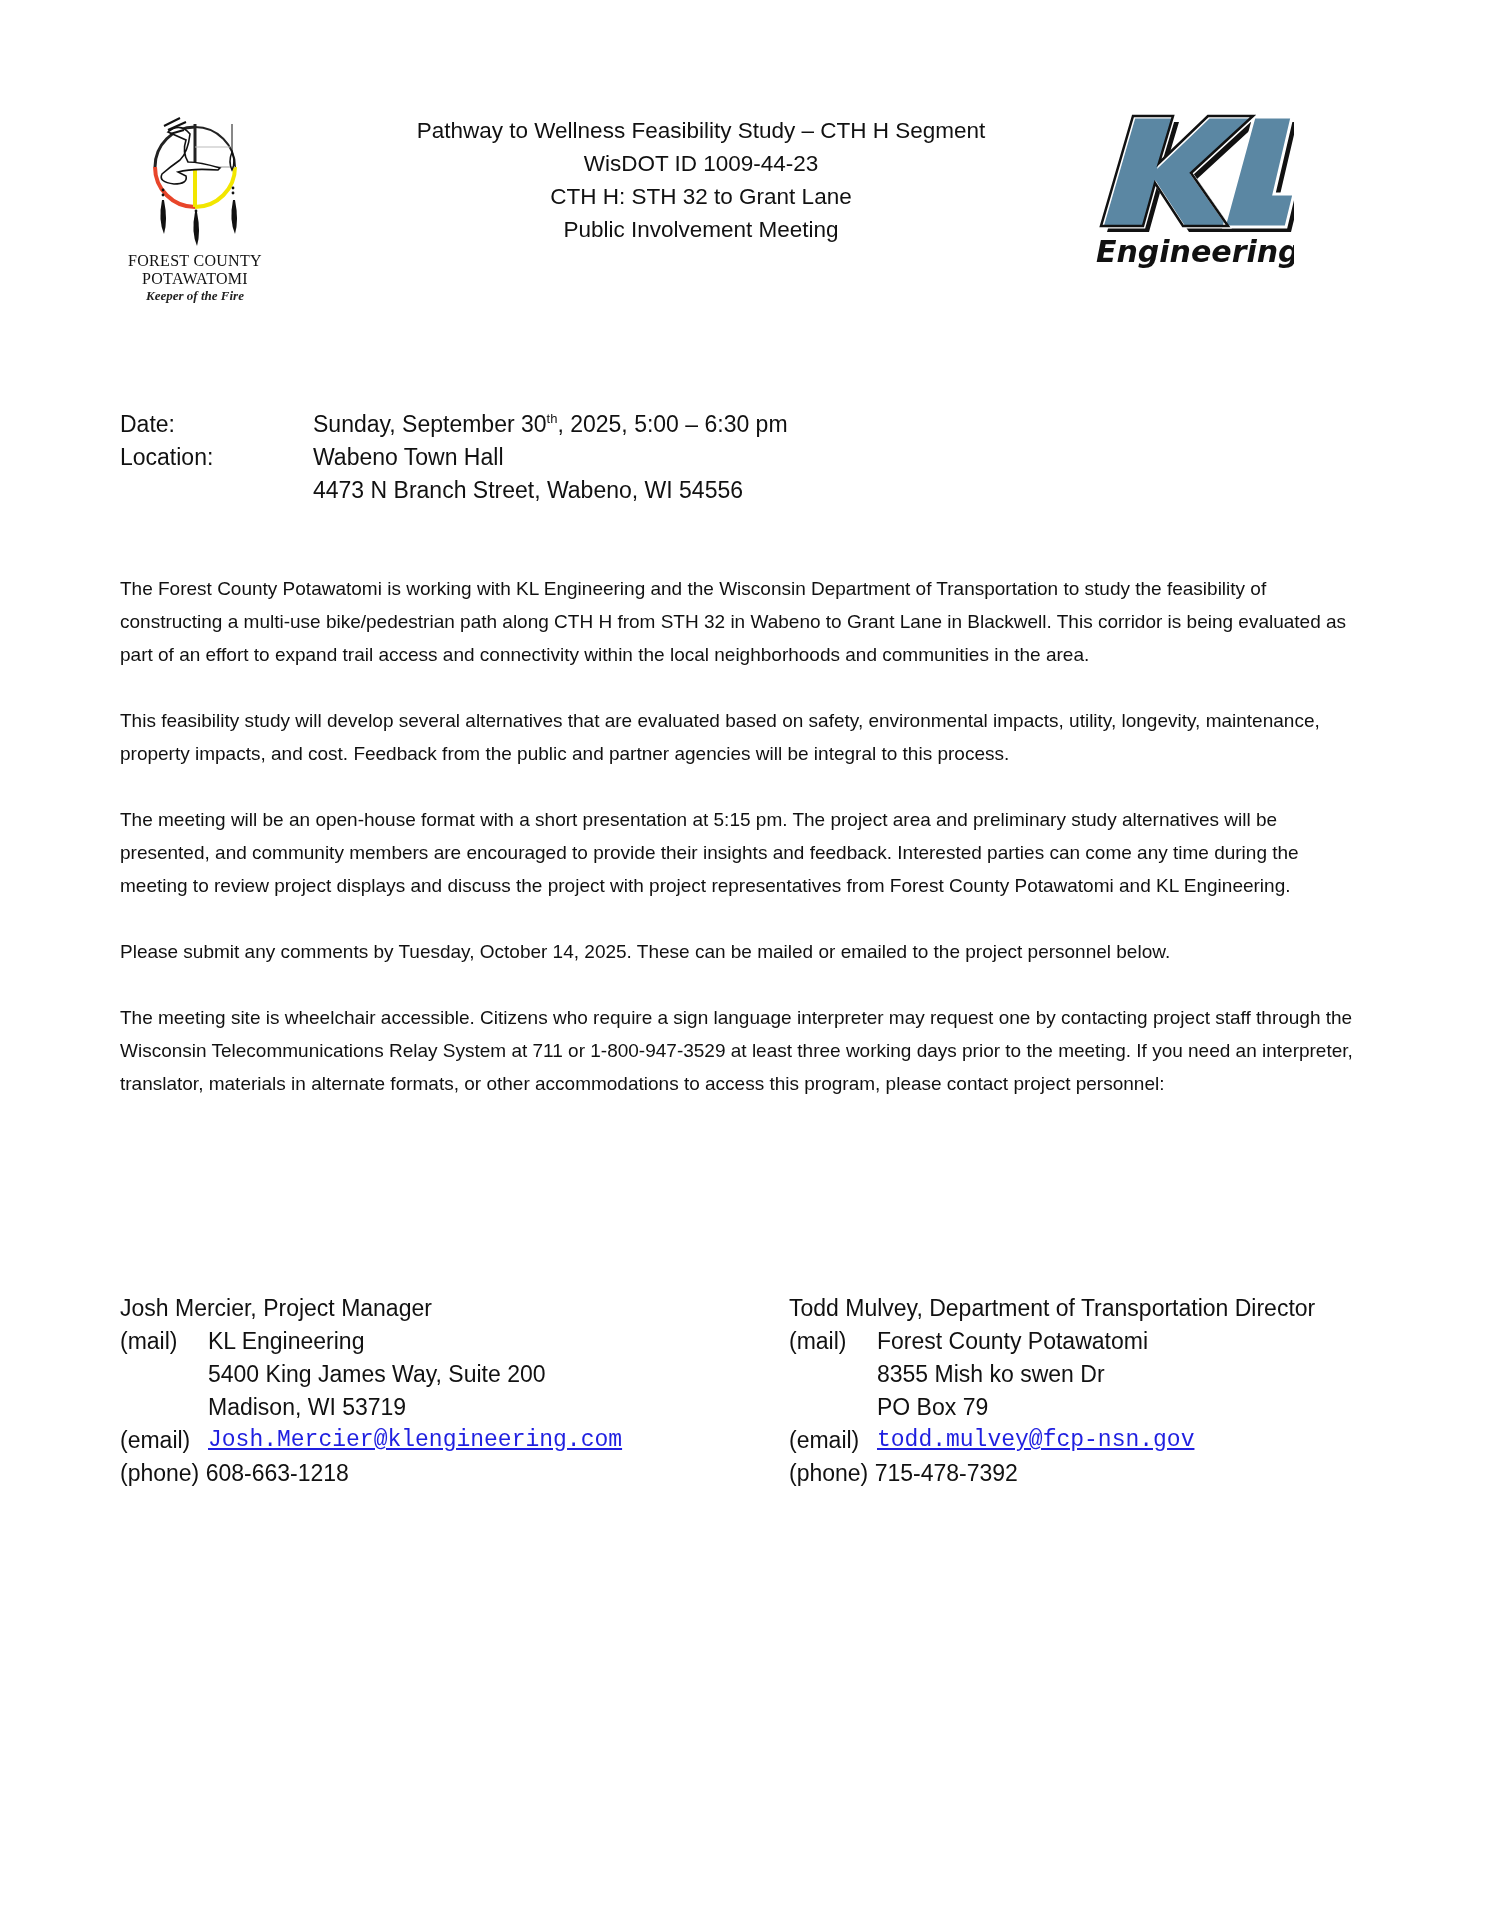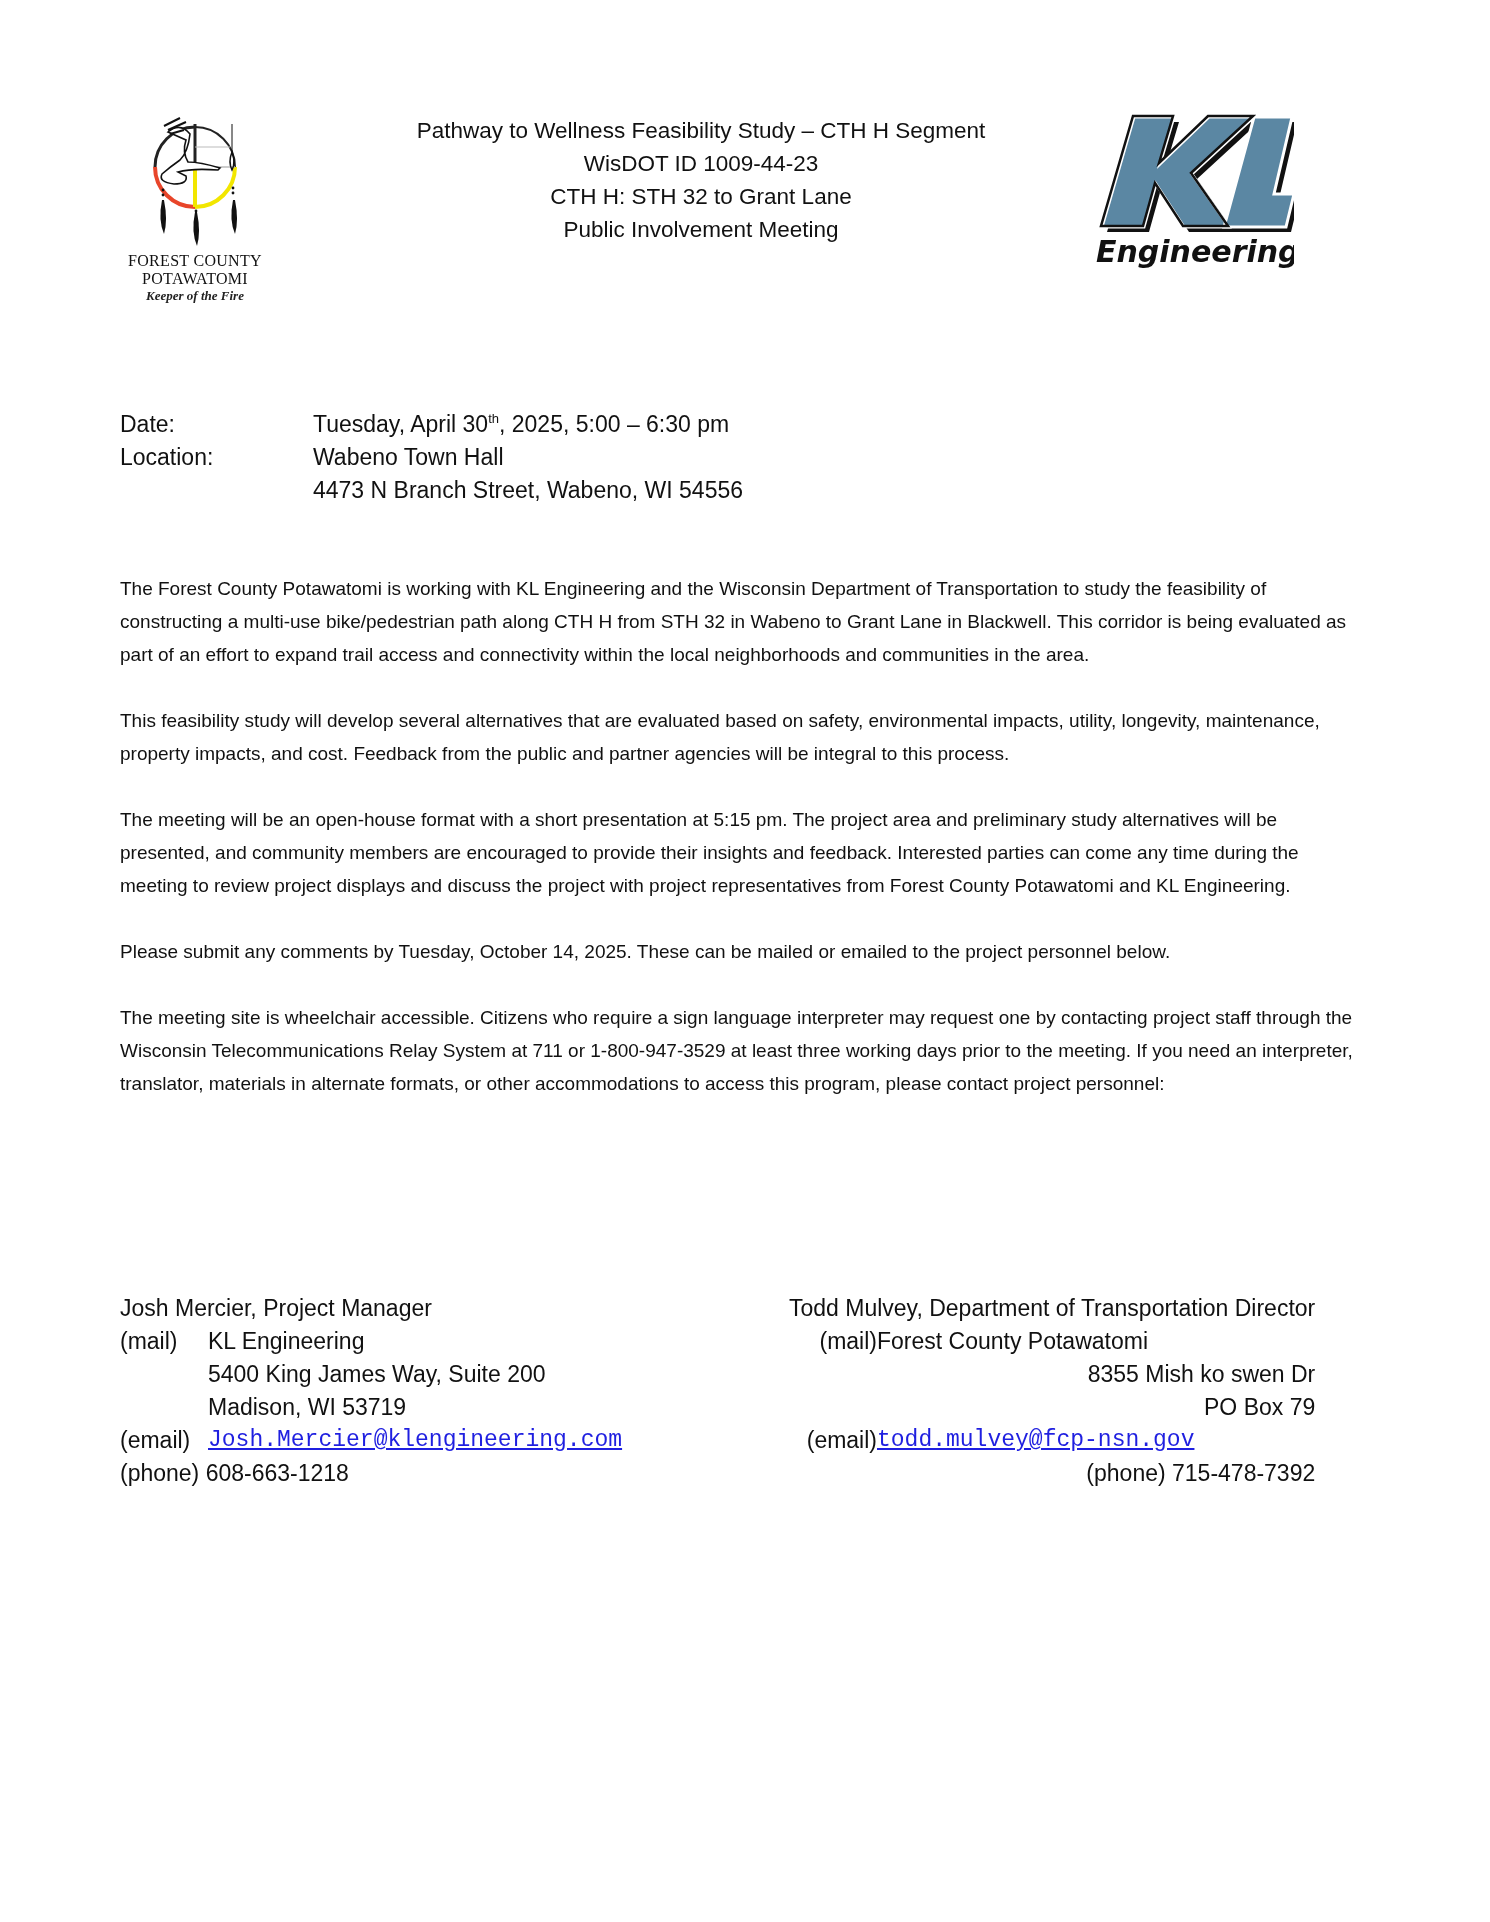--- a/index.html
+++ b/index.html
@@ -27,21 +27,21 @@
     .info-label { width: 177px; }
     sup { font-size: 13px; vertical-align: super; line-height: 0; }
 
     
     .body-text { position: absolute; left: 120px; top: 572px; width: 1250px; font-size: 19px; line-height: 33px; }
     .body-text p { margin: 0 0 33px 0; }
 
     
     .contact { position: absolute; top: 1292px; font-size: 23px; line-height: 33px; white-space: nowrap; }
     .contact-left { left: 120px; }
-    .contact-right { left: 789px; text-align: right; }
+    .contact-right { left: 789px; }
     .c-row { display: flex; }
     .c-label { width: 88px; }
     .c-indent { padding-left: 88px; }
     .c-email-label { width: 88px; }
     a.email { color: #1f1fe0; text-decoration: underline; font-family: Liberation Mono, monospace; }
   </style>
 </head>
 <body>
 
 <div class="page">
@@ -95,21 +95,21 @@
       <path d="M40 5 L80 5 L66 52 L115 5 L160 5 L98 62 L135 115 L90 115 L62 72 L50 115 L8 115 Z" fill="#5b87a3" stroke="#fff" stroke-width="3"></path>
       <path d="M160 5 L198 5 L180 82 L200 82 L192 115 L130 115 Z" fill="#5b87a3" stroke="#fff" stroke-width="3"></path>
       <path d="M40 5 L80 5 L66 52 L115 5 L160 5 L98 62 L135 115 L90 115 L62 72 L50 115 L8 115 Z" fill="none" stroke="#111" stroke-width="2.5" transform="translate(-1,-1) scale(1.0)"></path>
       <text x="2" y="150" font-family="DejaVu Sans, sans-serif" font-size="30" font-weight="bold" font-style="italic" fill="#111">Engineering</text>
     </svg>
   </div>
 
   <div class="info">
     <div class="info-row">
       <span class="info-label">Date:</span>
-      <span><span>Tuesday, April 30</span><sup>th</sup><span>, 2025, 5:00 – 6:30 pm</span></span>
+      <span><span>Sunday, September 30</span><sup>th</sup><span>, 2025, 5:00 – 6:30 pm</span></span>
     </div>
     <div class="info-row">
       <span class="info-label">Location:</span>
       <span>Wabeno Town Hall</span>
     </div>
     <div class="info-row">
       <span class="info-label"></span>
       <span>4473 N Branch Street, Wabeno, WI 54556</span>
     </div>
   </div>

